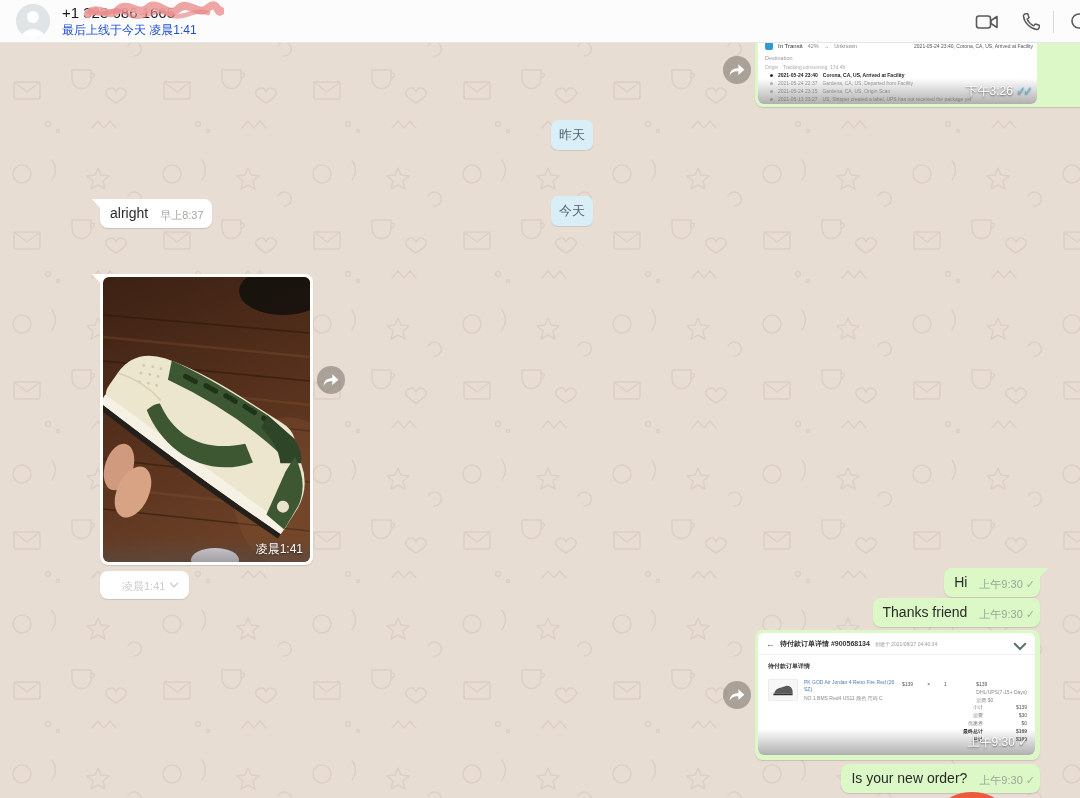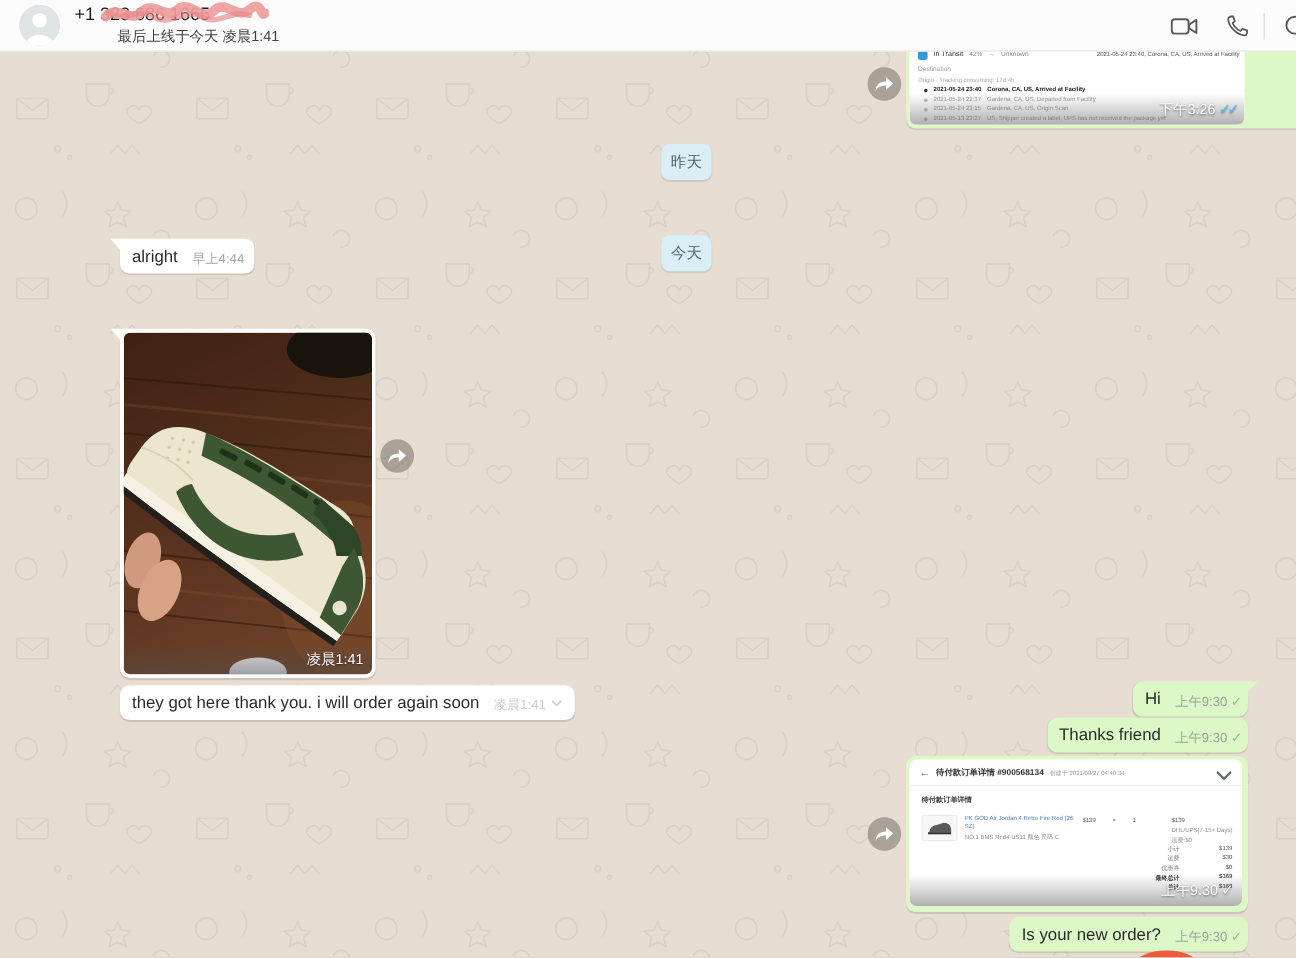--- a/index.html
+++ b/index.html
@@ -10,21 +10,21 @@
   .wallpaper { position:absolute; inset:0; z-index:0; }
 
   
   .header { position:absolute; top:0; left:0; width:1080px; height:43px; background:#fcfcfc;
             border-bottom:1px solid #e6e6e6; z-index:5; display:flex; align-items:center; }
   .avatar { position:absolute; left:16px; top:4px; width:34px; height:34px; border-radius:50%;
             background:#dfe5e7; overflow:hidden; }
   .hdr-texts { position:absolute; left:62px; top:4px; }
   .hdr-phone { font-size:15px; color:#1b1b1b; line-height:18px; position:relative; }
   .scribble { position:absolute; left:22px; top:-4px; pointer-events:none; }
-  .hdr-status { font-size:12px; color:#404040; line-height:16px;margin-left:36px; }
+  .hdr-status { font-size:12px; color:#1d4ed8; line-height:16px; }
   .hdr-icons { position:absolute; right:0; top:0; height:43px; display:flex; align-items:center; }
   .hdr-icon { width:44px; height:43px; display:flex; align-items:center; justify-content:center; }
   .hdr-sep { width:1px; height:22px; background:#d9d9d9; }
   .search-cut { position:absolute; right:-14px; top:10px; }
 
   
   .bubble { position:absolute; z-index:1; border-radius:8px; box-shadow:0 1px 1px rgba(0,0,0,.13);
             font-size:14px; color:#2a2a2a; }
   .b-in  { background:#ffffff;margin-top:42px; }
   .b-out { background:#dcf8c6; }
@@ -209,21 +209,21 @@
     </div>
   </div>
 
   <div class="pill" style="left:551px; top:120px;">昨天</div>
   <div class="pill" style="left:551px; top:196px;">今天</div>
 
   <div class="bubble b-in" style="left:100px; top:157px; border-top-left-radius:0;">
     <span class="tail tail-in"></span>
     <div class="txt-row">
       <span>alright</span>
-      <span class="meta">早上4:44</span>
+      <span class="meta">早上8:37</span>
     </div>
   </div>
 
   <div class="bubble b-in img-bubble" style="left:100px; top:232px; width:213px; height:291px; border-top-left-radius:0;">
     <span class="tail" style="left:-8px; border-bottom:10px solid transparent; border-right:9px solid #fff;"></span>
     <div class="img-frame" style="width:207px; height:285px;">
       <svg width="207" height="285" viewBox="0 0 207 285">
         <defs>
           <linearGradient id="wood" x1="0" y1="0" x2="0.3" y2="1">
             <stop offset="0" stop-color="#3c2114"></stop>
@@ -292,21 +292,20 @@
     </div>
   </div>
   <div class="fwd" style="left:317px; top:366px;">
     <svg width="16" height="14" viewBox="0 0 24 20">
       <path d="M14,7 V1.5 L23,9.5 L14,17.5 V12 C6,12 3,15 1,19 C1,11 6,7.5 14,7 Z" fill="#ffffff"></path>
     </svg>
   </div>
 
   <div class="bubble b-in" style="left:100px; top:529px;">
     <div class="txt-row">
-      <span>they got here thank you. i will order again soon</span>
       <span class="meta" style="opacity:.55;">凌晨1:41</span>
       <svg width="14" height="14" viewBox="0 0 24 24" style="margin-left:2px; opacity:.7;">
         <path d="M6,9 L12,15 L18,9" fill="none" stroke="#b9b9b9" stroke-width="2.4" stroke-linecap="round"></path>
       </svg>
     </div>
   </div>
 
   <div class="bubble b-out" style="right:40px; top:568px; border-top-right-radius:0;">
     <span class="tail tail-out"></span>
     <div class="txt-row">

